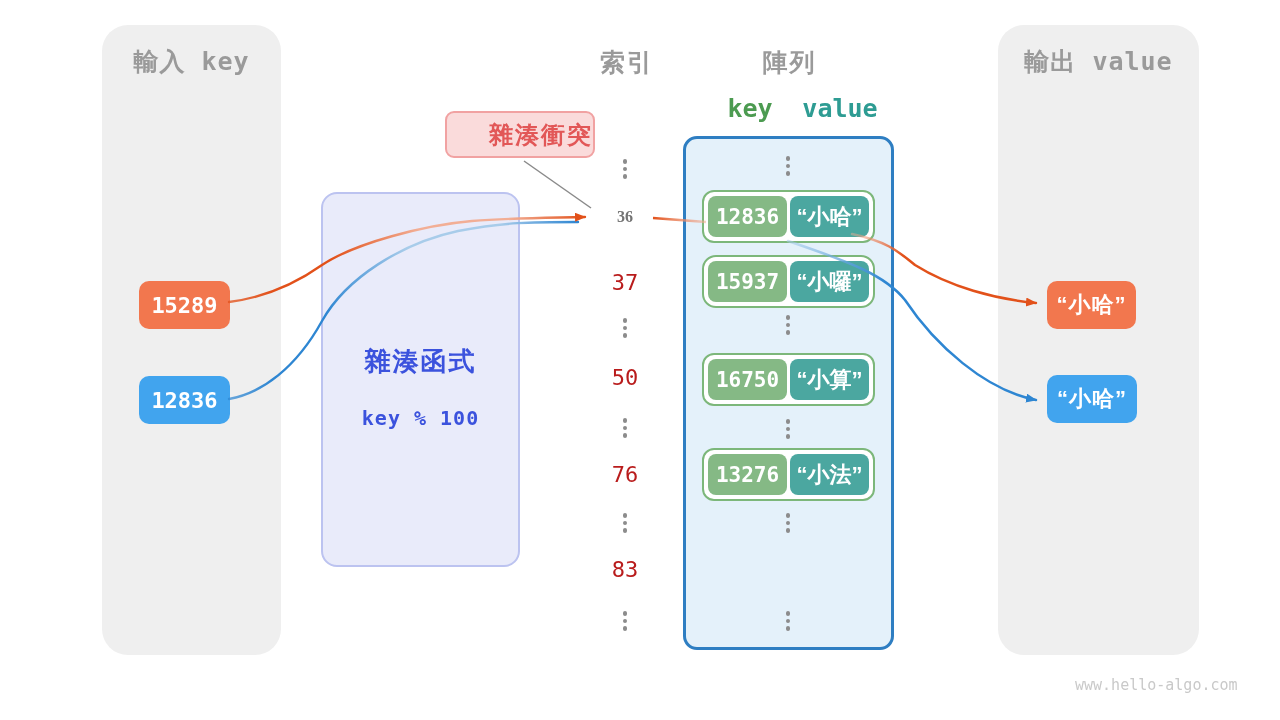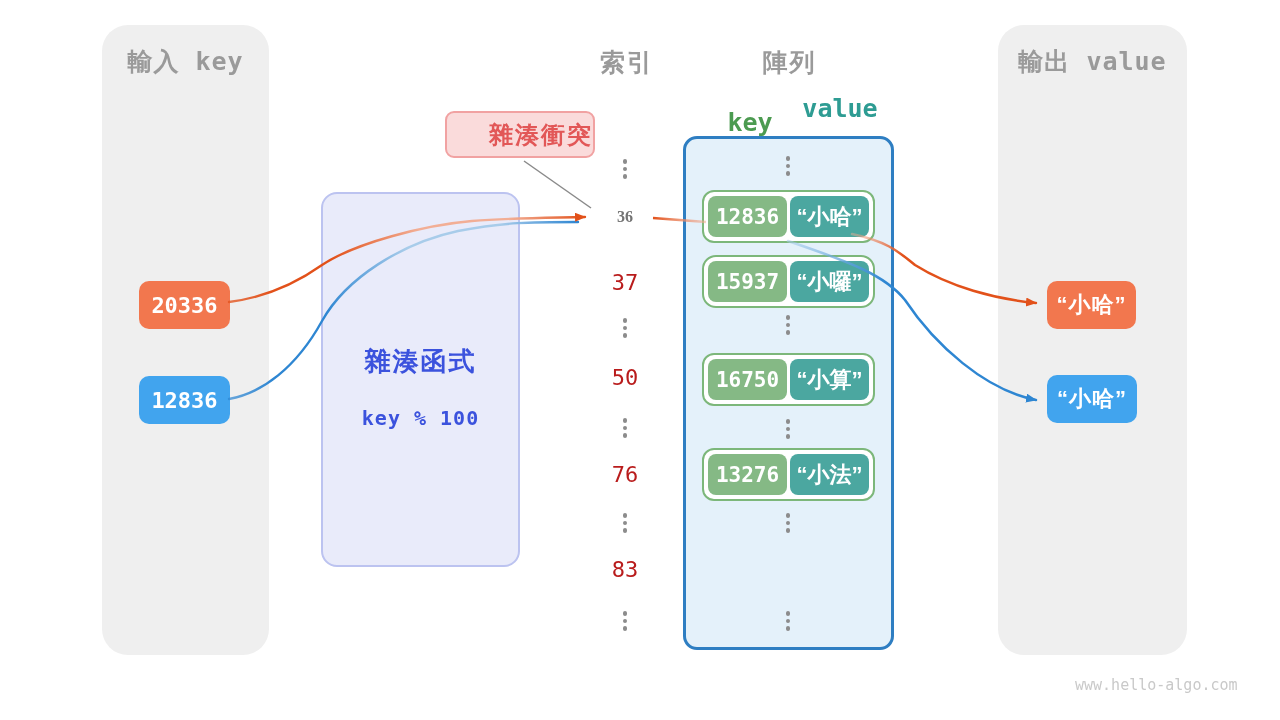--- a/index.html
+++ b/index.html
@@ -1,21 +1,21 @@
 <!DOCTYPE html>
 <html style="--panel-gray: #EFEFEF; --title-gray: #9A9A9A; --orange: #F2774E; --blue: #41A4EE; --hash-bg: #E9EBFA; --hash-border: #BCC3F0; --hash-text: #3B52DD; --collision-bg: #FADBDB; --collision-border: #F1A2A2; --collision-text: #E25757; --array-bg: #E4F1FA; --array-border: #2E7EC2; --row-border: #7CB77A; --key-green: #85B985; --value-teal: #4BA7A0; --key-header-green: #4C9B51; --value-header-teal: #2E9C93; --arrow-orange: #E2511A; --arrow-orange-light: #F2AE95; --arrow-blue: #2E86D2; --arrow-blue-light: #A8CCEA; --pointer-line-gray: #8A8A8A;"><head>
 <meta charset="utf-8">
 <style>
   html,body{margin:0;padding:0;background:#fff;}
   .canvas{position:relative;width:1280px;height:720px;background:#fff;overflow:hidden;
           font-family:"Liberation Sans",sans-serif;}
   .abs{position:absolute;}
 
   
-  .side-panel{background:var(--panel-gray,#EFEFEF);border-radius:26px;}
+  .side-panel{background:var(--panel-gray,#EFEFEF);border-radius:26px;padding-left:12px;}
   .panel-title{position:absolute;top:20px;left:0;right:0;text-align:center;
                font-family:"DejaVu Sans Mono","Liberation Sans",sans-serif;
                font-weight:bold;font-size:25px;color:var(--title-gray,#9A9A9A);letter-spacing:1px;}
 
   
   .chip{display:flex;align-items:center;justify-content:center;border-radius:10px;color:#fff;}
   .chip.orange{background:var(--orange,#F2774E);}
   .chip.blue{background:var(--blue,#41A4EE);}
   .chip .num{font-family:"DejaVu Sans Mono",monospace;font-weight:bold;font-size:22px;}
   .chip .cjk{font-weight:bold;font-size:22px;letter-spacing:1px;}
@@ -66,38 +66,38 @@
 </style>
 </head>
 <body>
 
 <div class="canvas">
 
   <div class="abs side-panel" style="left:102px;top:25px;width:167px;height:630px;">
     <div class="panel-title">輸入 key</div>
   </div>
   <div class="abs chip orange" style="left:139px;top:281px;width:91px;height:48px;">
-    <span class="num">20336</span>
+    <span class="num">15289</span>
   </div>
   <div class="abs chip blue" style="left:139px;top:376px;width:91px;height:48px;">
     <span class="num">12836</span>
   </div>
 
   <div class="abs hash-box" style="left:321px;top:192px;width:199px;height:375px;">
     <div class="hash-title">雜湊函式</div>
     <div class="hash-formula">key % 100</div>
   </div>
 
   <div class="abs collision" style="left:445px;top:111px;width:150px;height:47px;padding-left:42px;">
     <span>雜湊衝突</span>
   </div>
 
   <div class="abs col-header" style="left:592px;top:46px;width:70px;">索引</div>
   <div class="abs col-header" style="left:752px;top:46px;width:75px;">陣列</div>
-  <div class="abs kv-header green" style="left:723px;top:94px;width:54px;margin-top:14px;">key</div>
+  <div class="abs kv-header green" style="left:723px;top:94px;width:54px;">key</div>
   <div class="abs kv-header teal" style="left:797px;top:94px;width:86px;">value</div>
 
   <div class="abs vdots" style="left:593px;top:159px;">
       <i></i>
       <i></i>
       <i></i>
     </div>
   <div class="abs ix bold" style="left:593px;top:202px;">36</div>
   <div class="abs ix" style="left:593px;top:268px;">37</div>
   <div class="abs vdots" style="left:593px;top:318px;">

